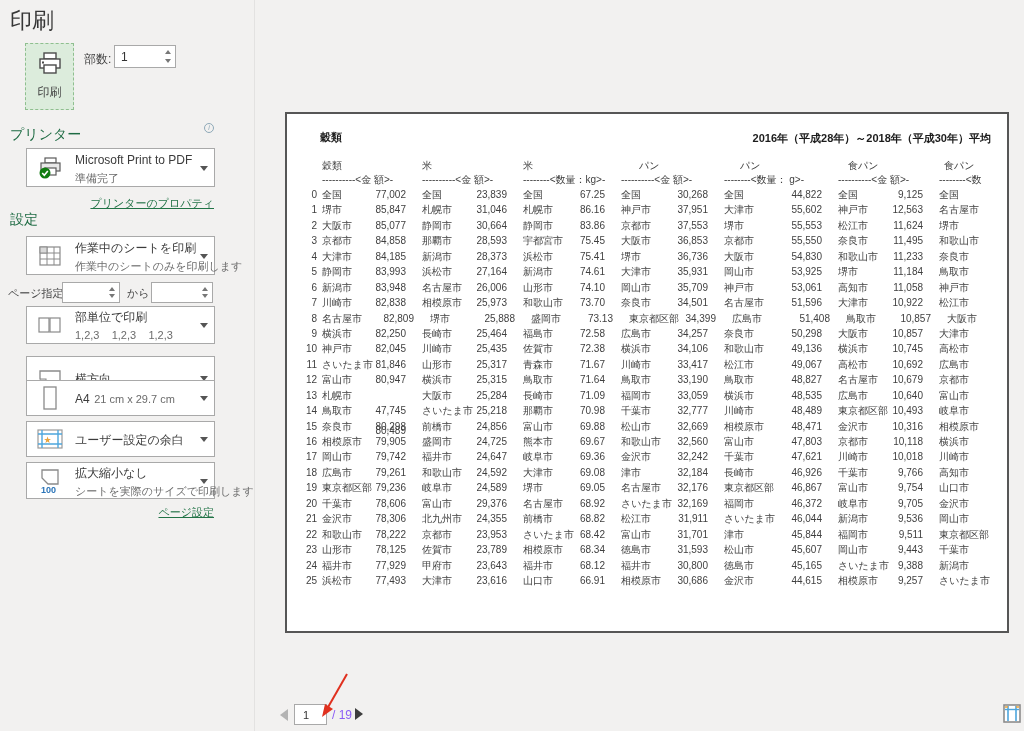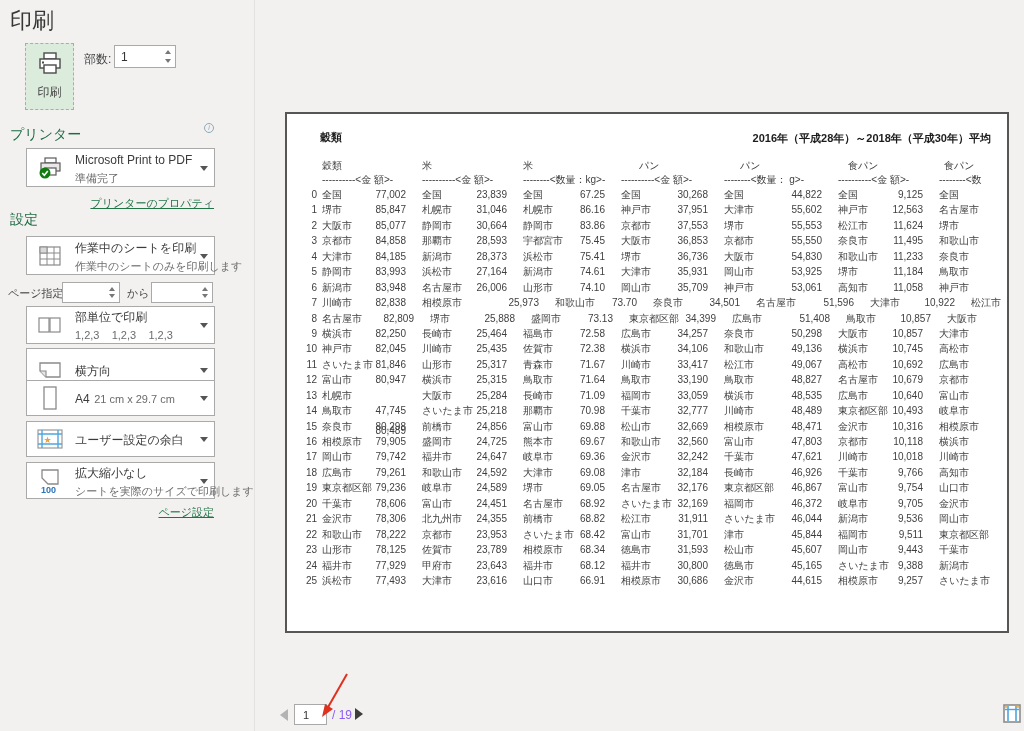--- a/index.html
+++ b/index.html
@@ -168,21 +168,21 @@
         <rect x="13" y="3" width="10" height="14" fill="#fff" stroke="#8a8a8a" stroke-width="1.2"></rect>
       </svg>
     </span>
     <span class="txt">
       <span class="t1">部単位で印刷</span>
       <span class="t2">1,2,3    1,2,3    1,2,3</span>
     </span>
     <i class="caret"></i>
   </div>
 
-  <div class="dd" style="top:348px; height:43px;padding-left:24px;">
+  <div class="dd" style="top:356px; height:43px;padding-left:24px;">
     <span class="icon-zone">
       <svg width="26" height="22" viewBox="0 0 26 22">
         <path d="M3 4 H23 V18 H9 L3 12 Z" fill="#fff" stroke="#8a8a8a" stroke-width="1.3"></path>
         <path d="M9 18 V12 H3" fill="#e6e6e6" stroke="#8a8a8a" stroke-width="1.1"></path>
       </svg>
     </span>
     <span class="txt">
       <span class="t1">横方向</span>
     </span>
     <i class="caret"></i>
@@ -365,21 +365,21 @@
         <span class="c val" style="width: 59px;">53,061</span>
         <span class="c " style="width: 53px;">高知市</span>
         <span class="c val" style="width: 48px;">11,058</span>
         <span class="c " style="width: 72px;">神戸市</span>
       </div>
       <div class="trow">
         <span class="c idx" style="width: 22px;">7</span>
         <span class="c " style="width: 52px;">川崎市</span>
         <span class="c val" style="width: 48px;">82,838</span>
         <span class="c " style="width: 53px;">相模原市</span>
-        <span class="c val" style="width: 48px; margin-left: 32px;">25,973</span>
+        <span class="c val" style="width: 48px;">25,973</span>
         <span class="c " style="width: 50px;">和歌山市</span>
         <span class="c val" style="width: 48px;">73.70</span>
         <span class="c " style="width: 55px;">奈良市</span>
         <span class="c val" style="width: 48px;">34,501</span>
         <span class="c " style="width: 55px;">名古屋市</span>
         <span class="c val" style="width: 59px;">51,596</span>
         <span class="c " style="width: 53px;">大津市</span>
         <span class="c val" style="width: 48px;">10,922</span>
         <span class="c " style="width: 72px;">松江市</span>
       </div>
@@ -573,21 +573,21 @@
         <span class="c val" style="width: 59px;">46,867</span>
         <span class="c " style="width: 53px;">富山市</span>
         <span class="c val" style="width: 48px;">9,754</span>
         <span class="c " style="width: 72px;">山口市</span>
       </div>
       <div class="trow">
         <span class="c idx" style="width: 22px;">20</span>
         <span class="c " style="width: 52px;">千葉市</span>
         <span class="c val" style="width: 48px;">78,606</span>
         <span class="c " style="width: 53px;">富山市</span>
-        <span class="c val" style="width: 48px;">24,451</span>
+        <span class="c val" style="width: 48px;">29,376</span>
         <span class="c " style="width: 50px;">名古屋市</span>
         <span class="c val" style="width: 48px;">68.92</span>
         <span class="c " style="width: 55px;">さいたま市</span>
         <span class="c val" style="width: 48px;">32,169</span>
         <span class="c " style="width: 55px;">福岡市</span>
         <span class="c val" style="width: 59px;">46,372</span>
         <span class="c " style="width: 53px;">岐阜市</span>
         <span class="c val" style="width: 48px;">9,705</span>
         <span class="c " style="width: 72px;">金沢市</span>
       </div>

